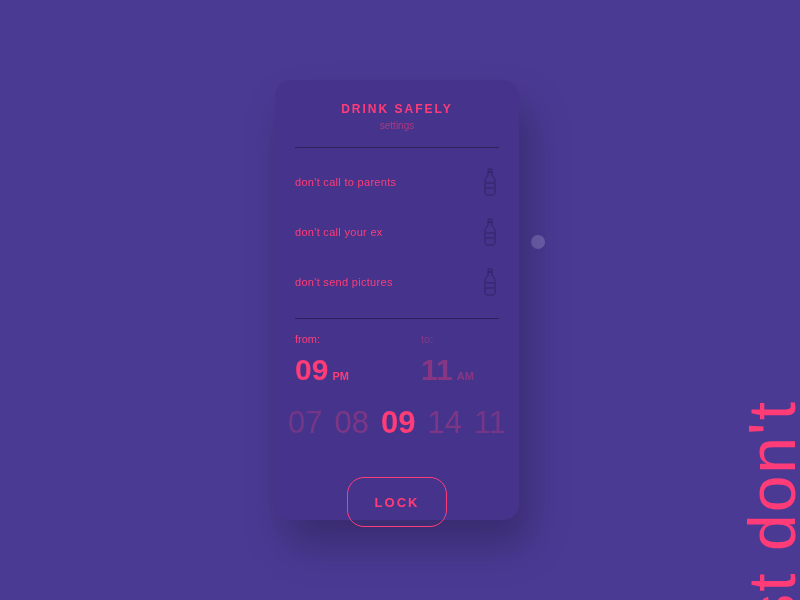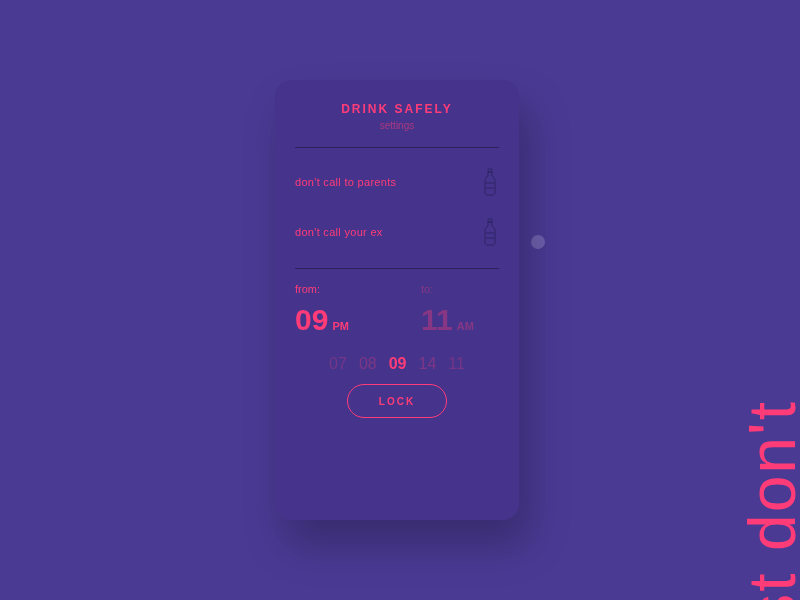--- a/index.html
+++ b/index.html
@@ -113,37 +113,37 @@
   .time-period {
     font-size: 11px;
     font-weight: 700;
   }
 
   .wheel {
     margin-top: 18px;
     display: flex;
     justify-content: center;
     gap: 12px;
-    font-size: 16px;
+    font-size: 31px;
     font-weight: 500;
   }
   .wheel span { color: rgba(255,60,119,0.30); }
   .wheel span.faded2 { color: rgba(255,60,119,0.25); }
   .wheel span.active { color: #ff3c77; font-weight: 700; }
 
   .lock-btn {
     display: block;
-    margin: 11px auto 0 auto;
+    margin: 36px auto 0 auto;
     width: 100px;
-    height: 34px;
+    height: 50px;
     border-radius: 17px;
     border: 1.5px solid #ff3c77;
     background: transparent;
     color: #ff3c77;
-    font-size: 10px;
+    font-size: 13px;
     font-weight: 700;
     letter-spacing: 2px;
     cursor: pointer;
   }
 </style>
 </head>
 <body>
 
 <div class="dot"></div>
 
@@ -162,20 +162,32 @@
           <g fill="none" stroke="#2b2260" stroke-width="1">
             <rect x="7" y="1" width="4" height="3" rx="0.5"></rect>
             <path d="M7 4 L7 8 C5 9 4 11 4 13 L4 25 C4 26 5 27 6 27 L12 27 C13 27 14 26 14 25 L14 13 C14 11 13 9 11 8 L11 4 Z"></path>
             <path d="M5 15 H13 M5 20 H13"></path>
           </g>
         </svg>
     </span>
   </div>
   <div class="rule-row">
     <span class="rule-label">don't call your ex</span>
+    <span class="bottle">
+      <svg viewBox="0 0 18 28" width="18" height="28">
+          <g fill="none" stroke="#2b2260" stroke-width="1">
+            <rect x="7" y="1" width="4" height="3" rx="0.5"></rect>
+            <path d="M7 4 L7 8 C5 9 4 11 4 13 L4 25 C4 26 5 27 6 27 L12 27 C13 27 14 26 14 25 L14 13 C14 11 13 9 11 8 L11 4 Z"></path>
+            <path d="M5 15 H13 M5 20 H13"></path>
+          </g>
+        </svg>
+    </span>
+  </div>
+  <div class="rule-row">
+    <span class="rule-label">don't send pictures</span>
     <span class="bottle">
       <svg viewBox="0 0 18 28" width="18" height="28">
           <g fill="none" stroke="#2b2260" stroke-width="1">
             <rect x="7" y="1" width="4" height="3" rx="0.5"></rect>
             <path d="M7 4 L7 8 C5 9 4 11 4 13 L4 25 C4 26 5 27 6 27 L12 27 C13 27 14 26 14 25 L14 13 C14 11 13 9 11 8 L11 4 Z"></path>
             <path d="M5 15 H13 M5 20 H13"></path>
           </g>
         </svg>
     </span>
   </div>

